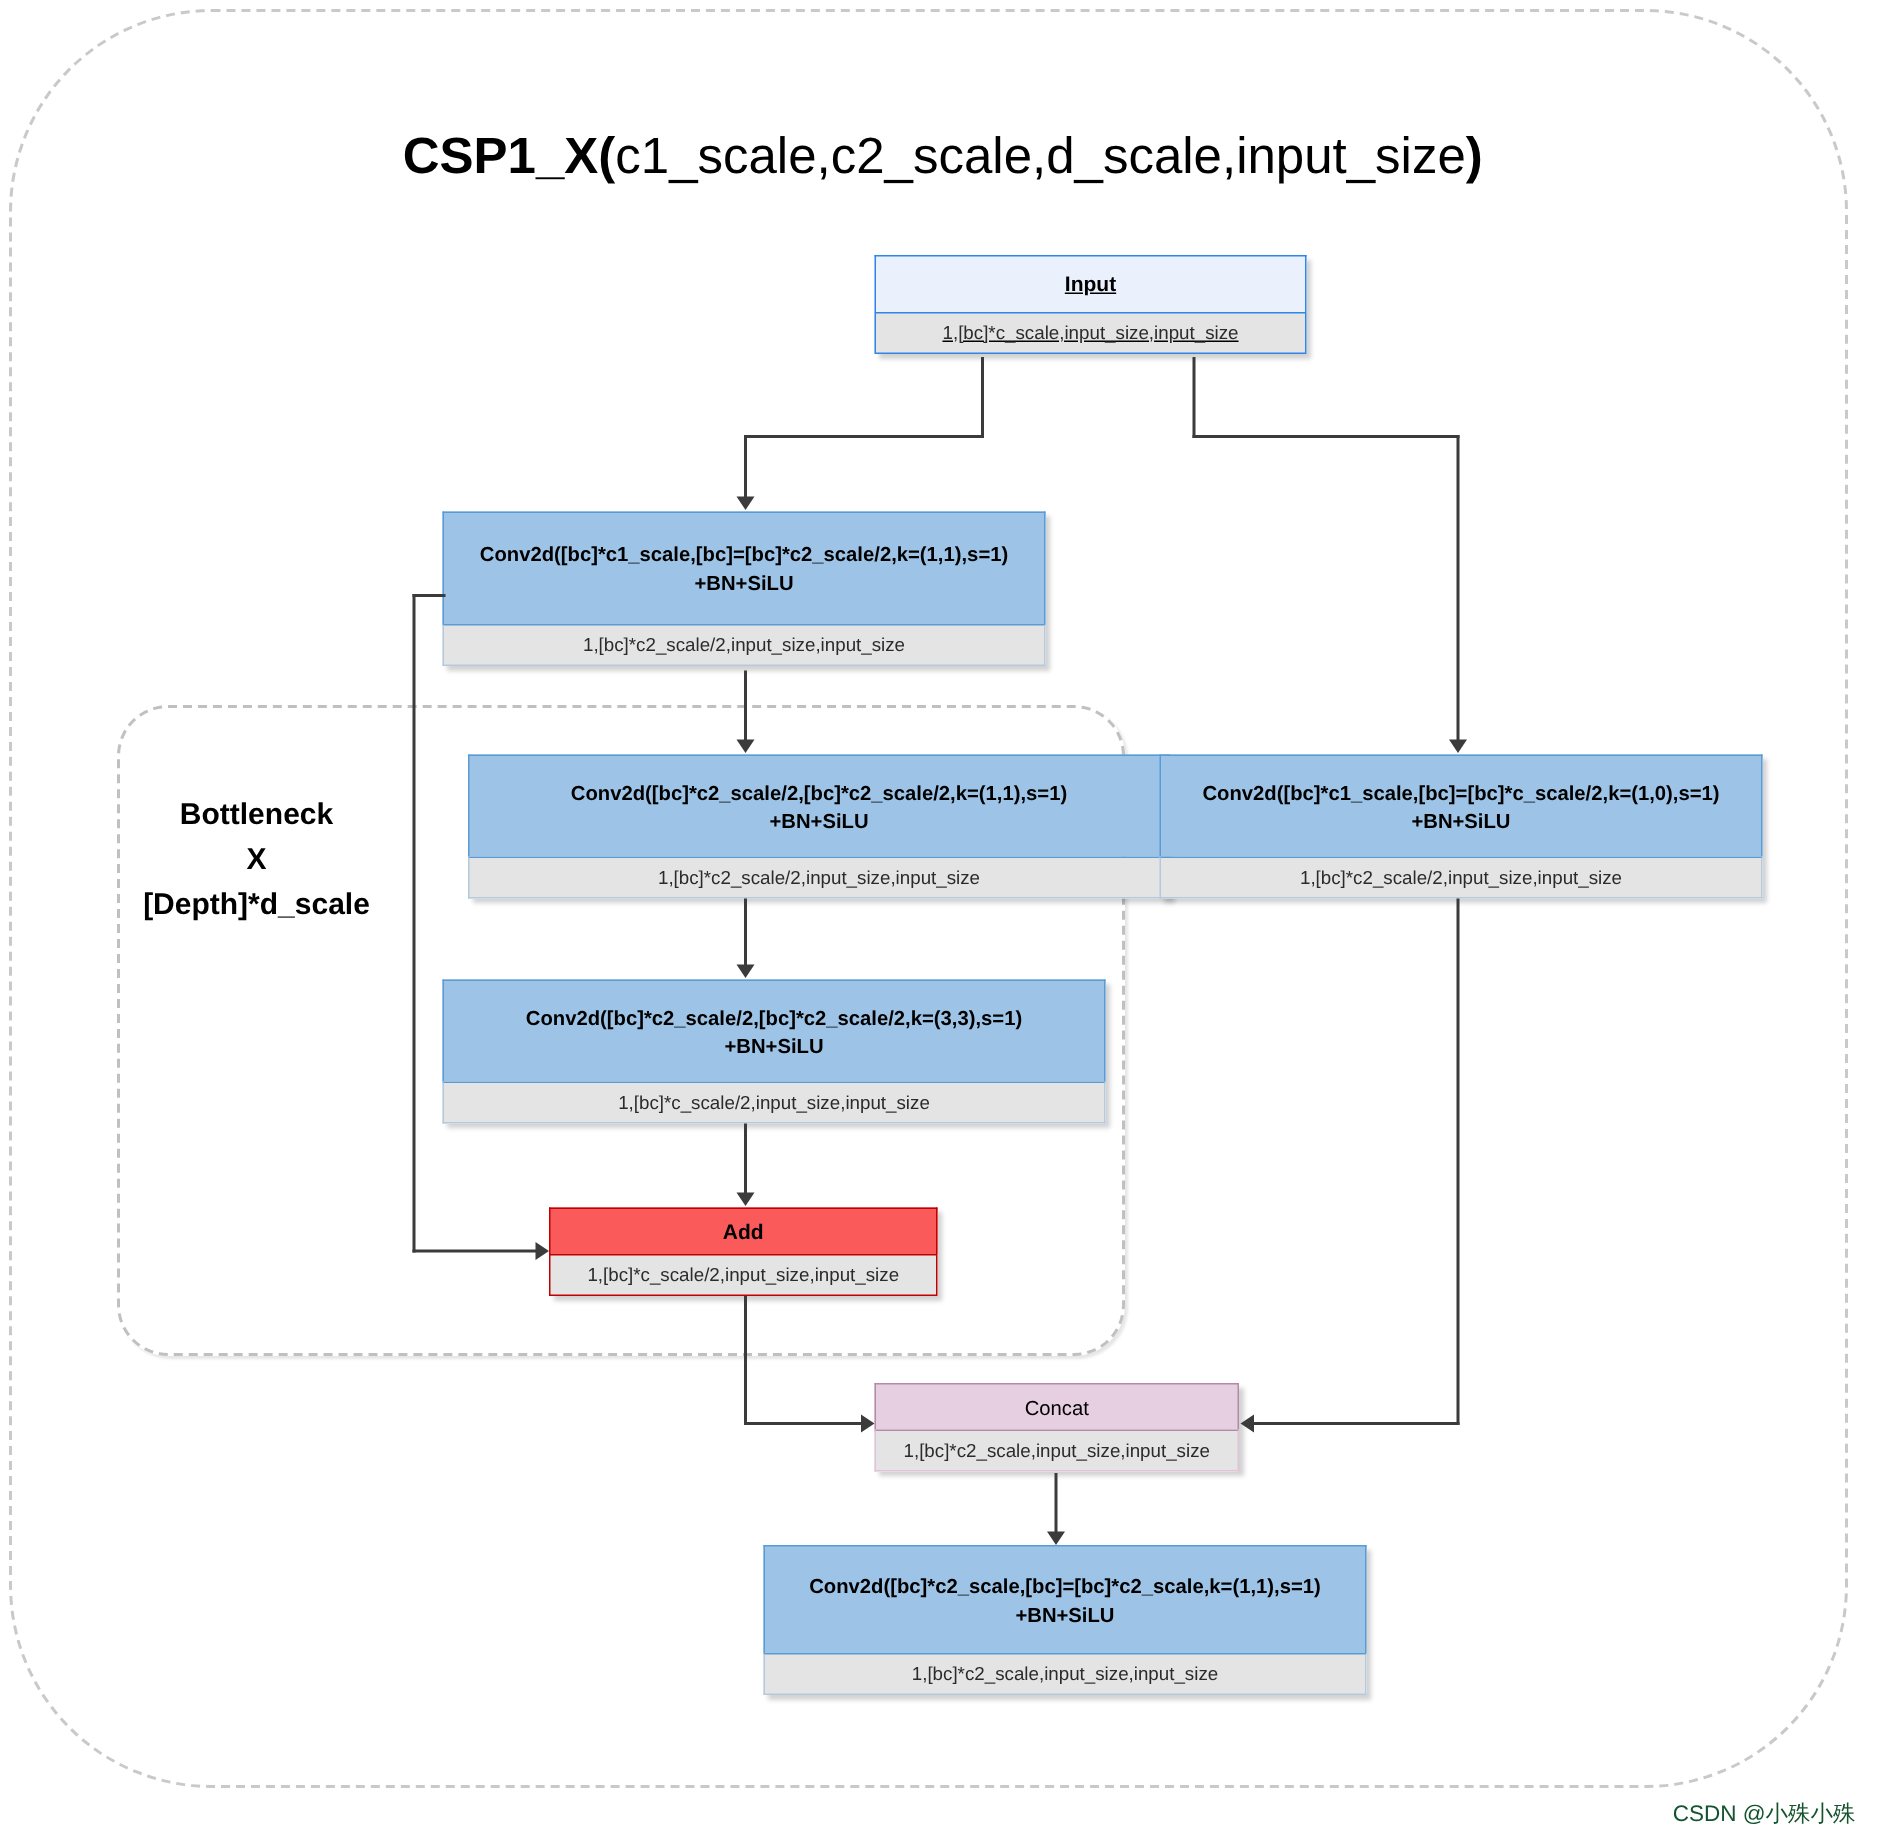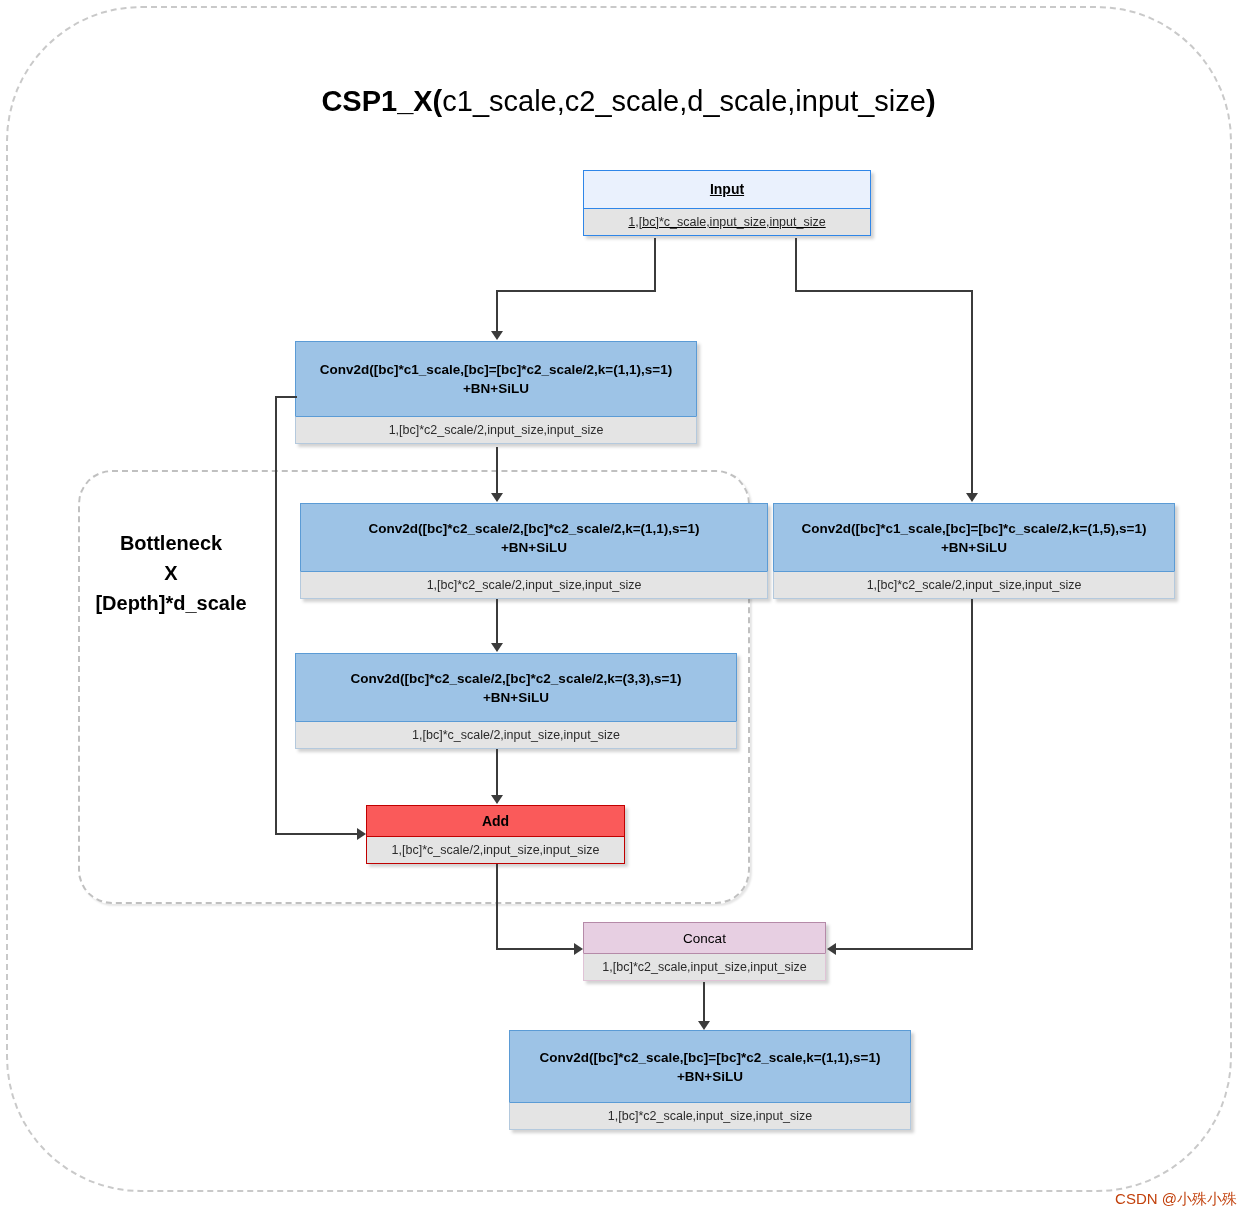--- a/index.html
+++ b/index.html
@@ -43,21 +43,21 @@
     box-shadow: 2px 2px 2px rgba(0,0,0,0.10);
   }
 
   
   .title {
     position: absolute;
     left: 0;
     top: 85px;
     width: 1257px;
     text-align: center;
-    font-size: 29px;
+    font-size: 34px;
     color: #000;
     white-space: nowrap;
   }
   .title .b { font-weight: bold; }
   .title .n { font-weight: normal; }
 
   
   .bn-label {
     position: absolute;
     left: 80px;
@@ -178,23 +178,23 @@
     width: 0; height: 0;
     border-top: 6px solid transparent;
     border-bottom: 6px solid transparent;
     border-right: 9px solid #3b3b3b;
   }
 
   
   .watermark {
     position: absolute;
     right: 20px;
-    bottom: 16px;
+    bottom: 6px;
     font-size: 15px;
-    color: #c2410c;
+    color: #14532d;
     white-space: nowrap;
   }
 </style>
 </head>
 <body>
 
 <div id="canvas">
 
   <div class="outer-frame"></div>
 
@@ -214,39 +214,39 @@
     <div class="head" style="height:38px;">Input</div>
     <div class="foot">1,[bc]*c_scale,input_size,input_size</div>
   </div>
 
   <div class="node v-conv" style="left:295px; top:341px; width:402px;">
     <div class="head" style="height:75px; white-space:pre-line;">Conv2d([bc]*c1_scale,[bc]=[bc]*c2_scale/2,k=(1,1),s=1)
 +BN+SiLU</div>
     <div class="foot">1,[bc]*c2_scale/2,input_size,input_size</div>
   </div>
 
-  <div class="node v-conv" style="left:300px; top:503px; width:468px;">
+  <div class="node v-conv" style="left:312px; top:503px; width:468px;">
     <div class="head" style="height:68px; white-space:pre-line;">Conv2d([bc]*c2_scale/2,[bc]*c2_scale/2,k=(1,1),s=1)
 +BN+SiLU</div>
     <div class="foot">1,[bc]*c2_scale/2,input_size,input_size</div>
   </div>
 
   <div class="node v-conv" style="left:295px; top:653px; width:442px;">
     <div class="head" style="height:68px; white-space:pre-line;">Conv2d([bc]*c2_scale/2,[bc]*c2_scale/2,k=(3,3),s=1)
 +BN+SiLU</div>
     <div class="foot">1,[bc]*c_scale/2,input_size,input_size</div>
   </div>
 
   <div class="node v-add" style="left:366px; top:805px; width:259px;">
     <div class="head" style="height:31px;">Add</div>
     <div class="foot">1,[bc]*c_scale/2,input_size,input_size</div>
   </div>
 
   <div class="node v-conv" style="left:773px; top:503px; width:402px;">
-    <div class="head" style="height:68px; white-space:pre-line;">Conv2d([bc]*c1_scale,[bc]=[bc]*c_scale/2,k=(1,5),s=1)
+    <div class="head" style="height:68px; white-space:pre-line;">Conv2d([bc]*c1_scale,[bc]=[bc]*c_scale/2,k=(1,0),s=1)
 +BN+SiLU</div>
     <div class="foot">1,[bc]*c2_scale/2,input_size,input_size</div>
   </div>
 
   <div class="node v-concat" style="left:583px; top:922px; width:243px;">
     <div class="head" style="height:31px;">Concat</div>
     <div class="foot">1,[bc]*c2_scale,input_size,input_size</div>
   </div>
 
   <div class="node v-conv" style="left:509px; top:1030px; width:402px;">

